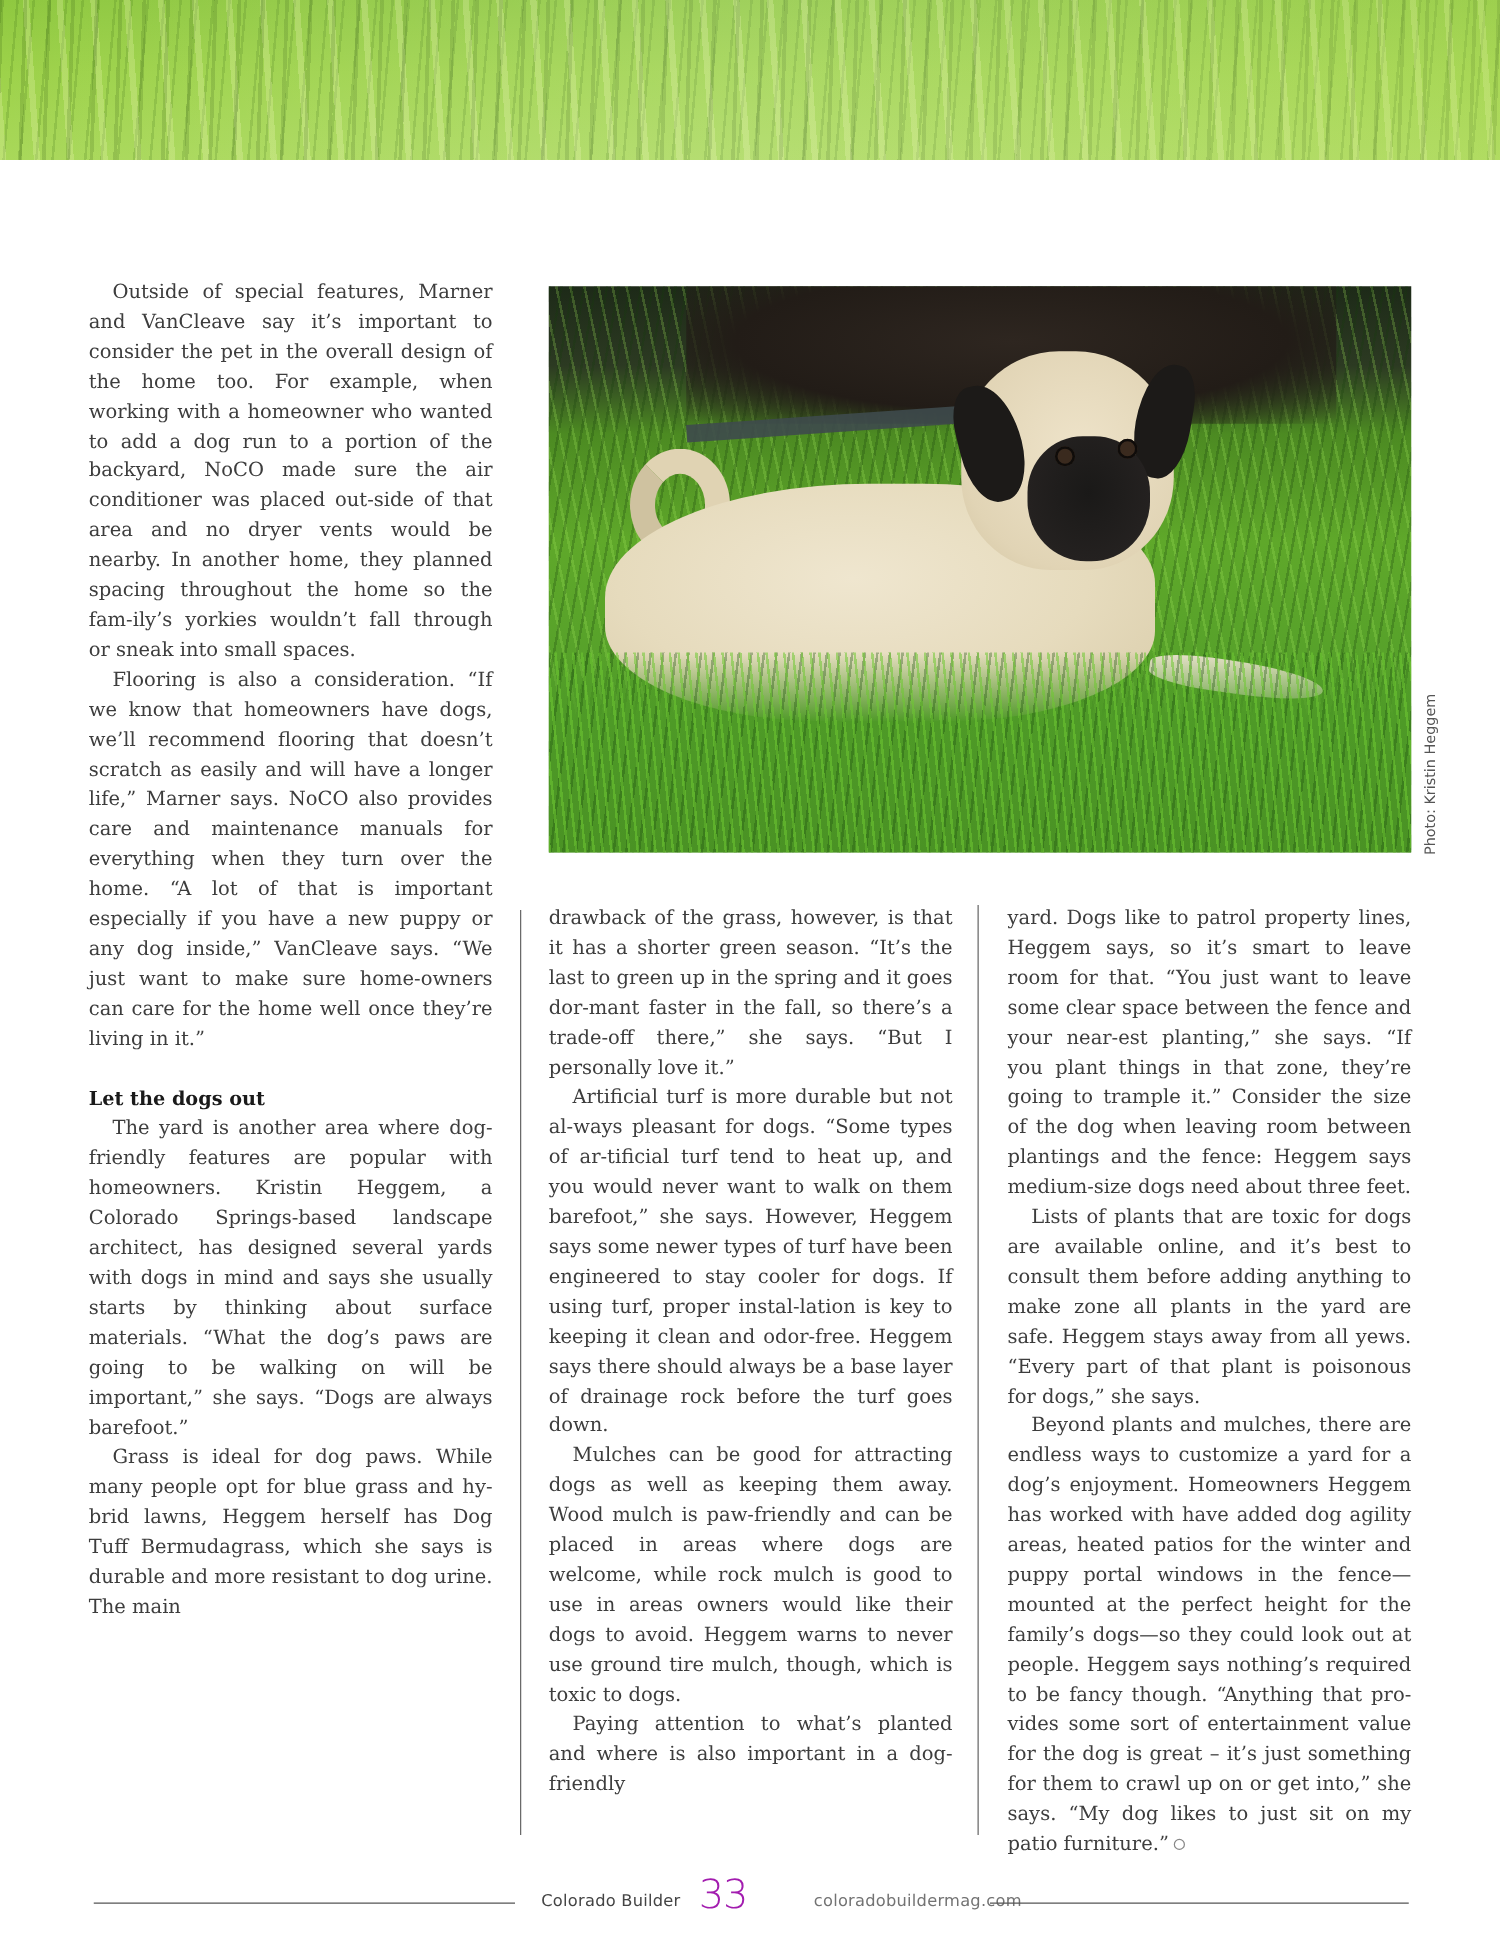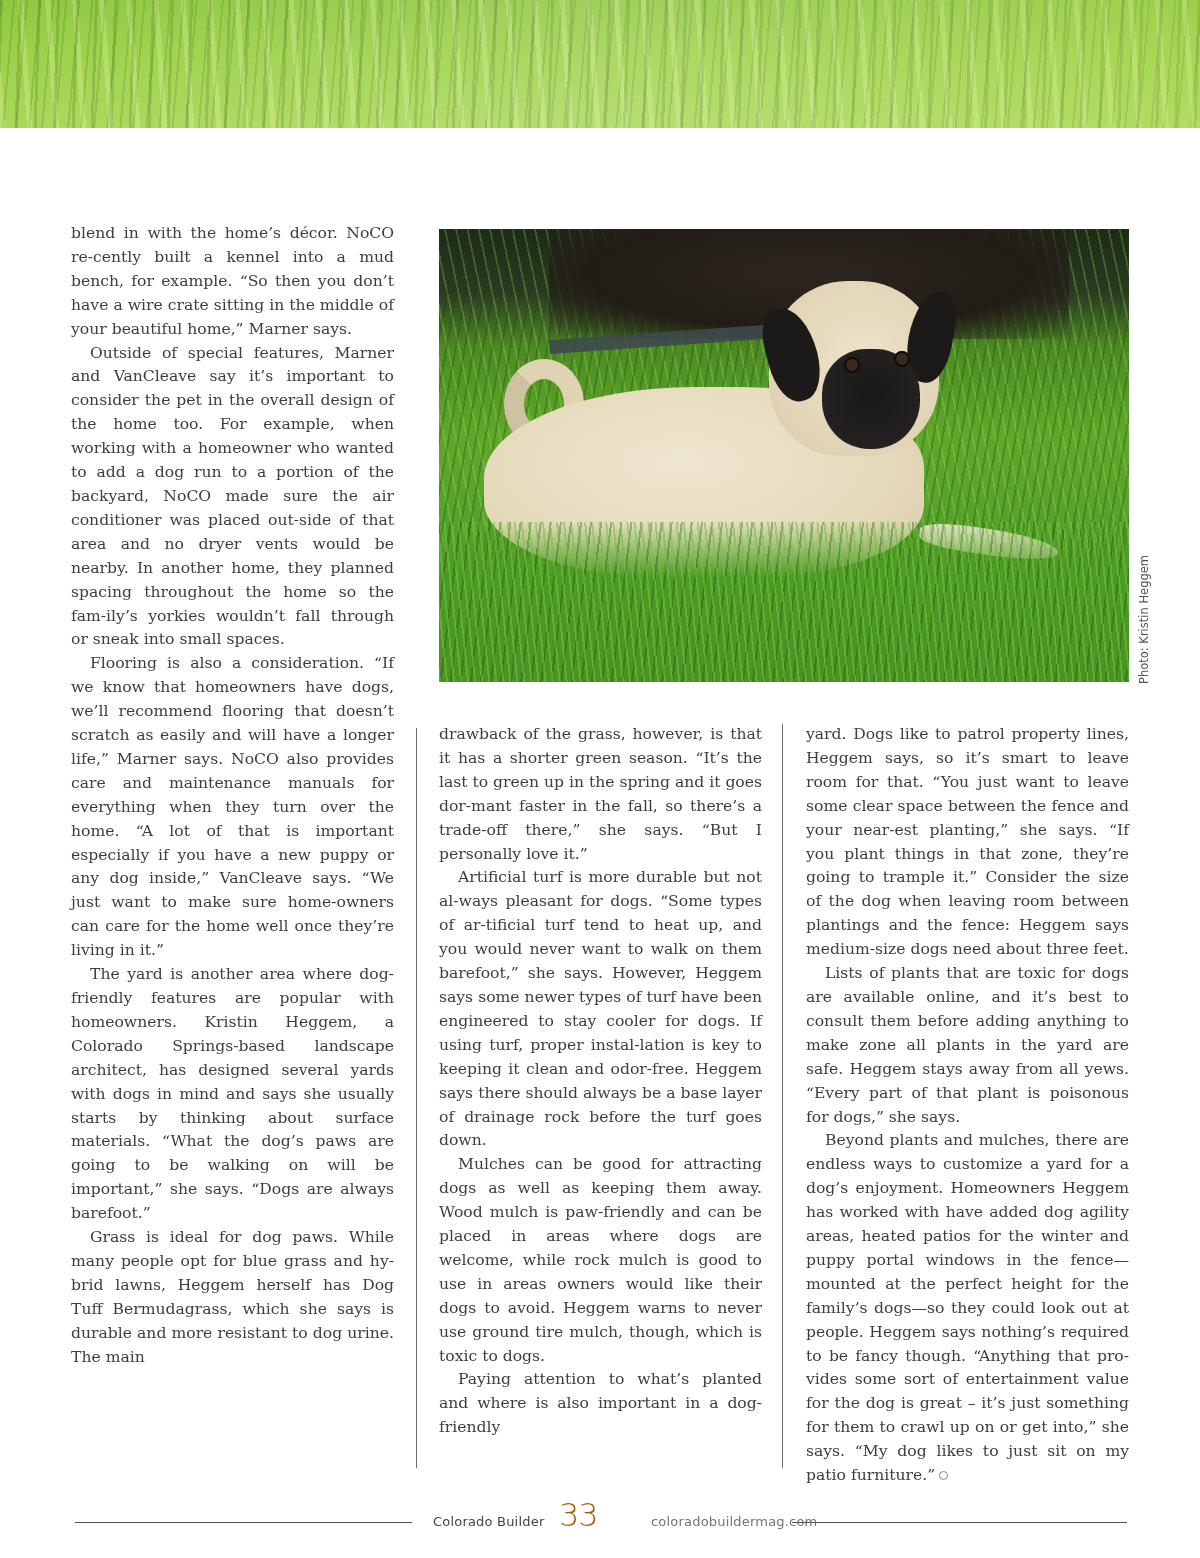--- a/index.html
+++ b/index.html
@@ -124,42 +124,42 @@
       position: absolute; top: 22px; height: 1px; background: #555;
     }
     .footer .pub {
       position: absolute; left: 433px; top: 14px;
       font-family: "DejaVu Sans", "Liberation Sans", sans-serif;
       font-size: 13px; color: #444; letter-spacing: 0.2px;
     }
     .footer .page {
       position: absolute; left: 559px; top: -4px;
       font-family: "DejaVu Sans", "Liberation Sans", sans-serif;
-      font-weight: 200; font-size: 32px; color: #a16207; letter-spacing: -1px;
+      font-weight: 200; font-size: 32px; color: #a21caf; letter-spacing: -1px;
     }
     .footer .site {
       position: absolute; left: 603px; top: 14px;
       font-family: "DejaVu Sans", "Liberation Sans", sans-serif;
       font-size: 13px; color: #737373; letter-spacing: 0.2px; margin-left: 48px;
     }
 
     .end-mark {
       display: inline-block; width: 9px; height: 9px; border: 1.3px solid #888;
       border-radius: 50%; margin-left: 4px; vertical-align: 0px;
     }
   </style>
 </head>
 <body>
 
 <div class="banner"></div>
 
 <div class="col col1">
-  <p>blend in with the home’s décor. NoCO re-cently built a kennel into a mud bench, for example. “So then you don’t have a wire crate sitting in the middle of your beautiful home,” Marner says.</p>
   <p class="indent">Outside of special features, Marner and VanCleave say it’s important to consider the pet in the overall design of the home too. For example, when working with a homeowner who wanted to add a dog run to a portion of the backyard, NoCO made sure the air conditioner was placed out-side of that area and no dryer vents would be nearby. In another home, they planned spacing throughout the home so the fam-ily’s yorkies wouldn’t fall through or sneak into small spaces.</p>
   <p class="indent">Flooring is also a consideration. “If we know that homeowners have dogs, we’ll recommend flooring that doesn’t scratch as easily and will have a longer life,” Marner says. NoCO also provides care and maintenance manuals for everything when they turn over the home. “A lot of that is important especially if you have a new puppy or any dog inside,” VanCleave says. “We just want to make sure home-owners can care for the home well once they’re living in it.”</p>
+  <p class="subhead">Let the dogs out</p>
   <p class="indent">The yard is another area where dog-friendly features are popular with homeowners. Kristin Heggem, a Colorado Springs-based landscape architect, has designed several yards with dogs in mind and says she usually starts by thinking about surface materials. “What the dog’s paws are going to be walking on will be important,” she says. “Dogs are always barefoot.”</p>
   <p class="indent">Grass is ideal for dog paws. While many people opt for blue grass and hy-brid lawns, Heggem herself has Dog Tuff Bermudagrass, which she says is durable and more resistant to dog urine. The main</p>
 </div>
 
 <div class="rule-v" style="left:416px; top:728px; height:740px;"></div>
 
 <div class="photo">
   <div class="mulch"></div>
   <div class="edging"></div>
   <div class="pug-tail"></div>

